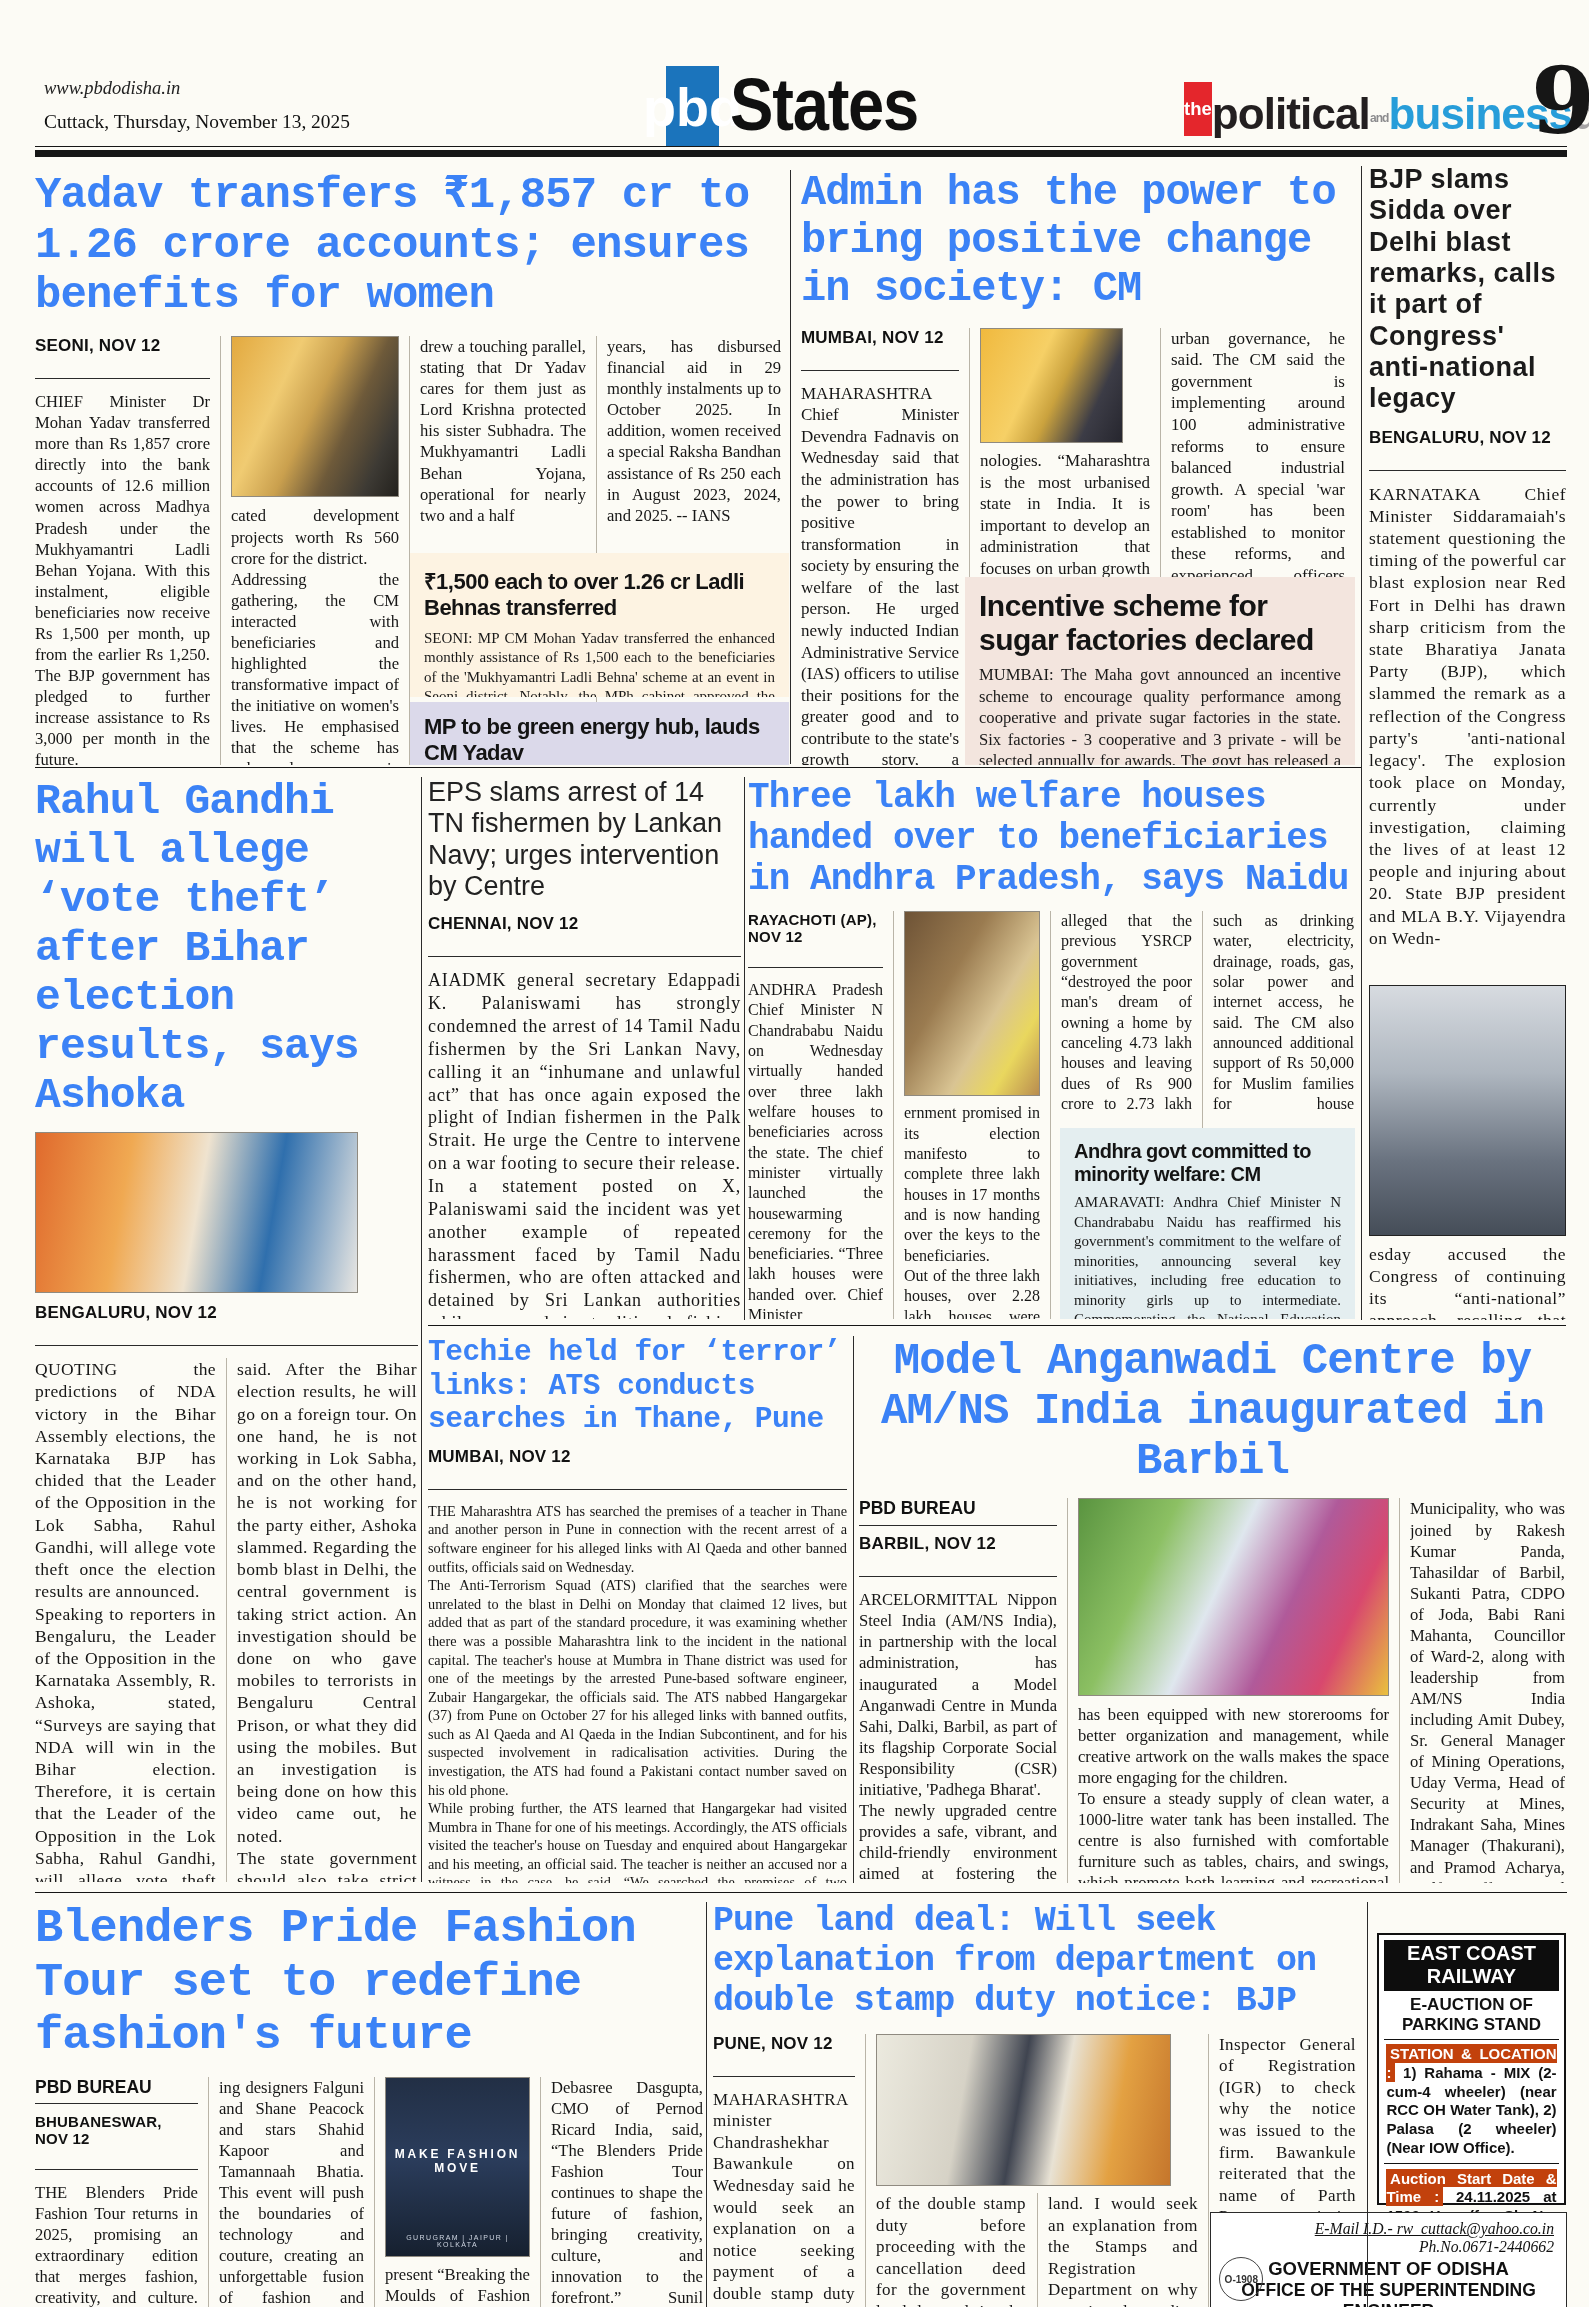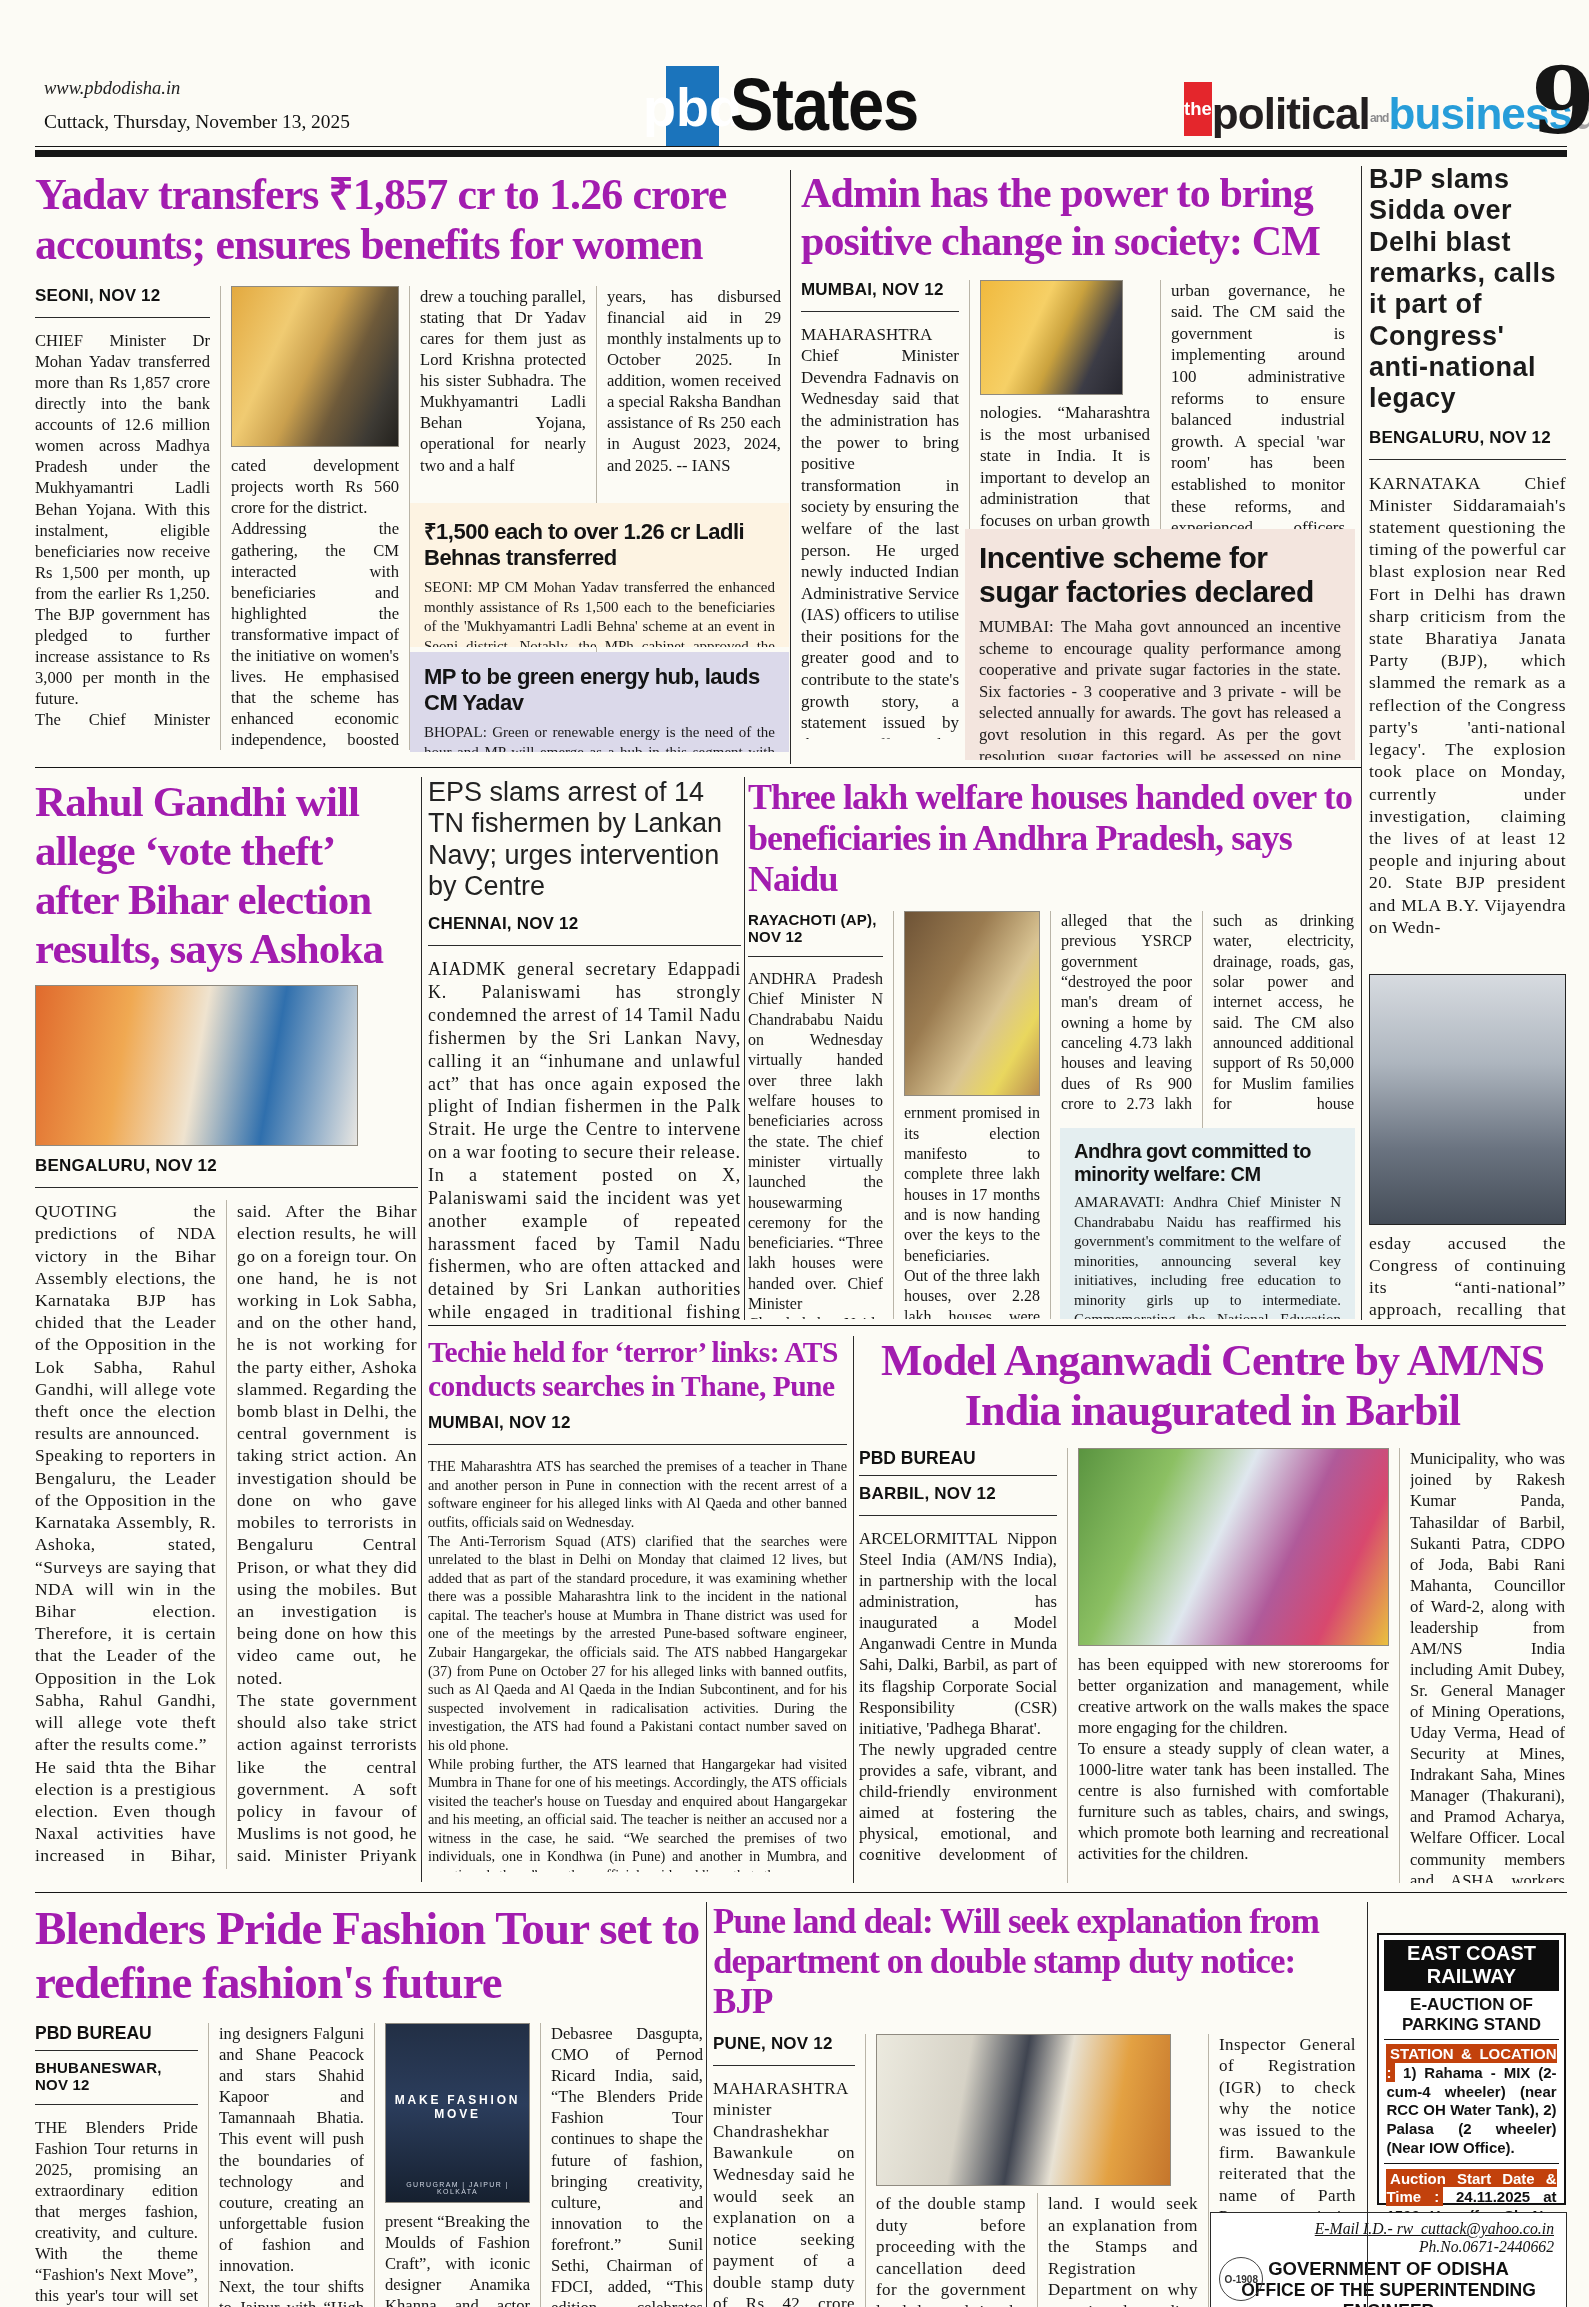--- a/index.html
+++ b/index.html
@@ -1,24 +1,24 @@
 <!DOCTYPE html>
 <html style="font-size:7.4px"><head>
 <meta charset="utf-8">
 <style>
   html,body{margin:0;padding:0;background:#8a8a8a;}
   .page{position:relative;width:1589px;height:2452px;background:#fcfbf5;color:#1a1a1a;
         font-family:"Liberation Serif",serif;overflow:hidden;}
   .abs{position:absolute;}
   
-  .hl{font-family:Liberation Serif, serif;font-weight:bold;color:#a21caf;letter-spacing:-0.9px;line-height:1.14;margin:0;}
+  .hl{font-family:Liberation Mono, monospace;font-weight:bold;color:#3b82f6;letter-spacing:-0.9px;line-height:1.14;margin:0;}
   .hls{font-family:"Liberation Sans",sans-serif;font-weight:bold;color:#1b1b1b;letter-spacing:0;line-height:1.16;margin:0;}
   
   .dl{font-family:"Liberation Sans",sans-serif;font-weight:bold;font-size:17px;letter-spacing:0.2px;
-      color:#111;border-bottom:1.8px solid #2a2a2a;padding-bottom:11px;margin-bottom:12px;}
+      color:#111;border-bottom:1.8px solid #2a2a2a;padding-bottom:22px;margin-bottom:12px;}
   .by{font-family:"Liberation Sans",sans-serif;font-weight:bold;font-size:17.5px;color:#111;
       border-bottom:1.4px solid #2a2a2a;padding-bottom:5.5px;margin-bottom:8.3px;}
   
   .bt{font-size:16.6px;line-height:1.27;text-align:justify;white-space:pre-line;color:#161616;}
   .cols{display:flex;align-items:stretch;}
   .c{box-sizing:border-box;padding:0 10px;}
   .c:first-child{padding-left:0;}
   .c:last-child{padding-right:0;}
   .c + .c{border-left:0.5px solid #b9b4a7;}
   

